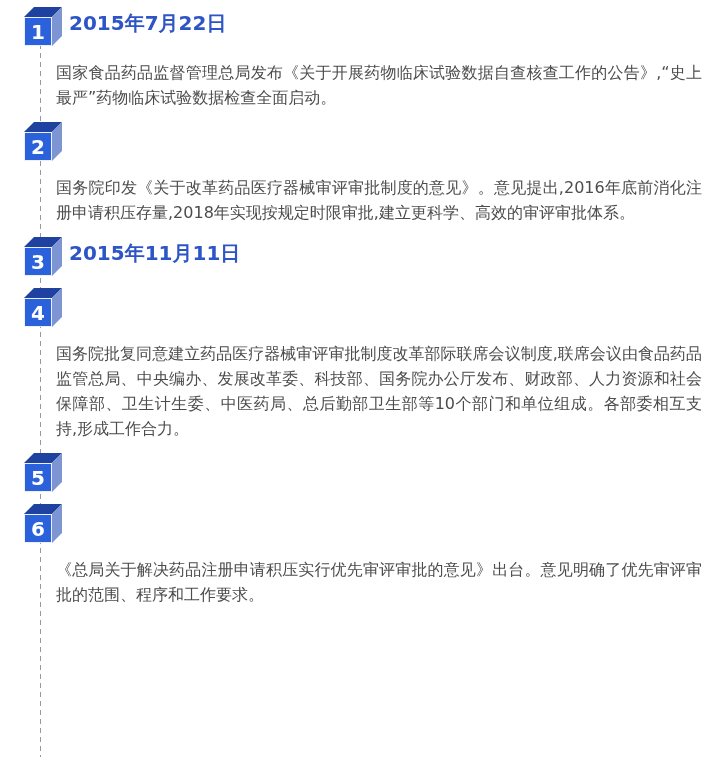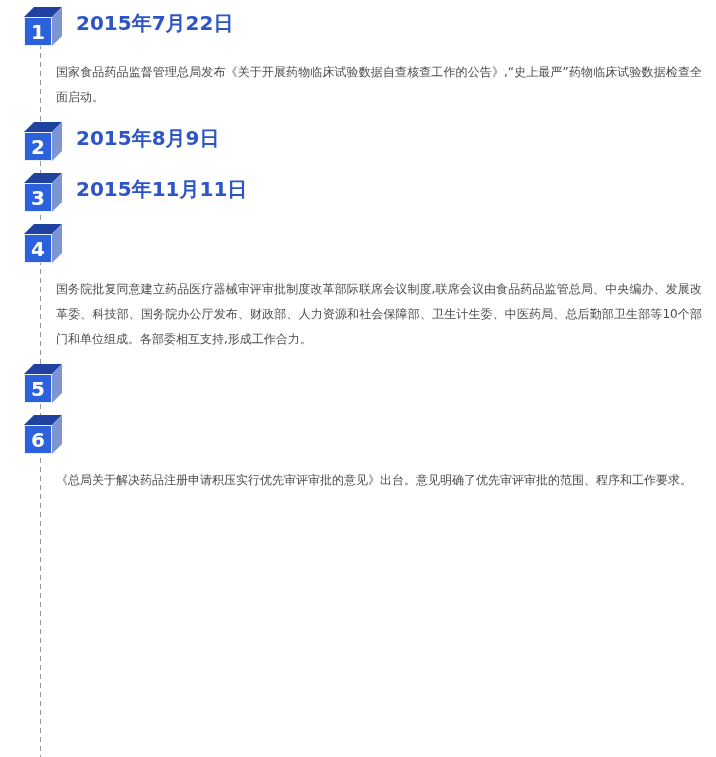--- a/index.html
+++ b/index.html
@@ -52,29 +52,29 @@
   .face-top   { fill: var(--cube-top); }
   .face-right { fill: var(--cube-right); }
   .face-front { fill: var(--cube-front); stroke: #ffffff; stroke-width: 0.8; }
   .cube-num {
     fill: #ffffff;
     font-size: 20px;
     font-weight: bold;
     font-family: "DejaVu Sans", "Liberation Sans", sans-serif;
   }
   .date {
-    margin: 5px 0 0 14px;
+    margin: 5px 0 0 7px;
     font-size: 20px;
     line-height: 24px;
     font-weight: bold;
     color: var(--date-color);
   }
   .desc {
     margin: 14px 0 0 32px;
-    font-size: 12px;
+    font-size: 16px;
     line-height: 25px;
     color: var(--body-color);
     text-align: justify;
   }
 </style>
 </head>
 <body style="background: rgb(255, 255, 255);">
 
 <div class="timeline">
   <div class="dash-line"></div>
@@ -93,22 +93,22 @@
   </section>
 
   <section class="item">
     <header class="item-header">
       <svg class="cube" width="38" height="40" viewBox="0 0 38 40" aria-hidden="true">
         <polygon class="face-top" points="0,11 10,1 38,1 28,11"></polygon>
         <polygon class="face-right" points="28,11 38,1 38,30 28,40"></polygon>
         <rect class="face-front" x="0.5" y="11.5" width="27" height="28"></rect>
         <text class="cube-num" x="14" y="33" text-anchor="middle">2</text>
       </svg>
-      <h2 class="date">2015年8月9日</h2>
     </header>
+    <p class="desc">国务院印发《关于改革药品医疗器械审评审批制度的意见》。意见提出,2016年底前消化注册申请积压存量,2018年实现按规定时限审批,建立更科学、高效的审评审批体系。</p>
   </section>
 
   <section class="item">
     <header class="item-header">
       <svg class="cube" width="38" height="40" viewBox="0 0 38 40" aria-hidden="true">
         <polygon class="face-top" points="0,11 10,1 38,1 28,11"></polygon>
         <polygon class="face-right" points="28,11 38,1 38,30 28,40"></polygon>
         <rect class="face-front" x="0.5" y="11.5" width="27" height="28"></rect>
         <text class="cube-num" x="14" y="33" text-anchor="middle">3</text>
       </svg>

